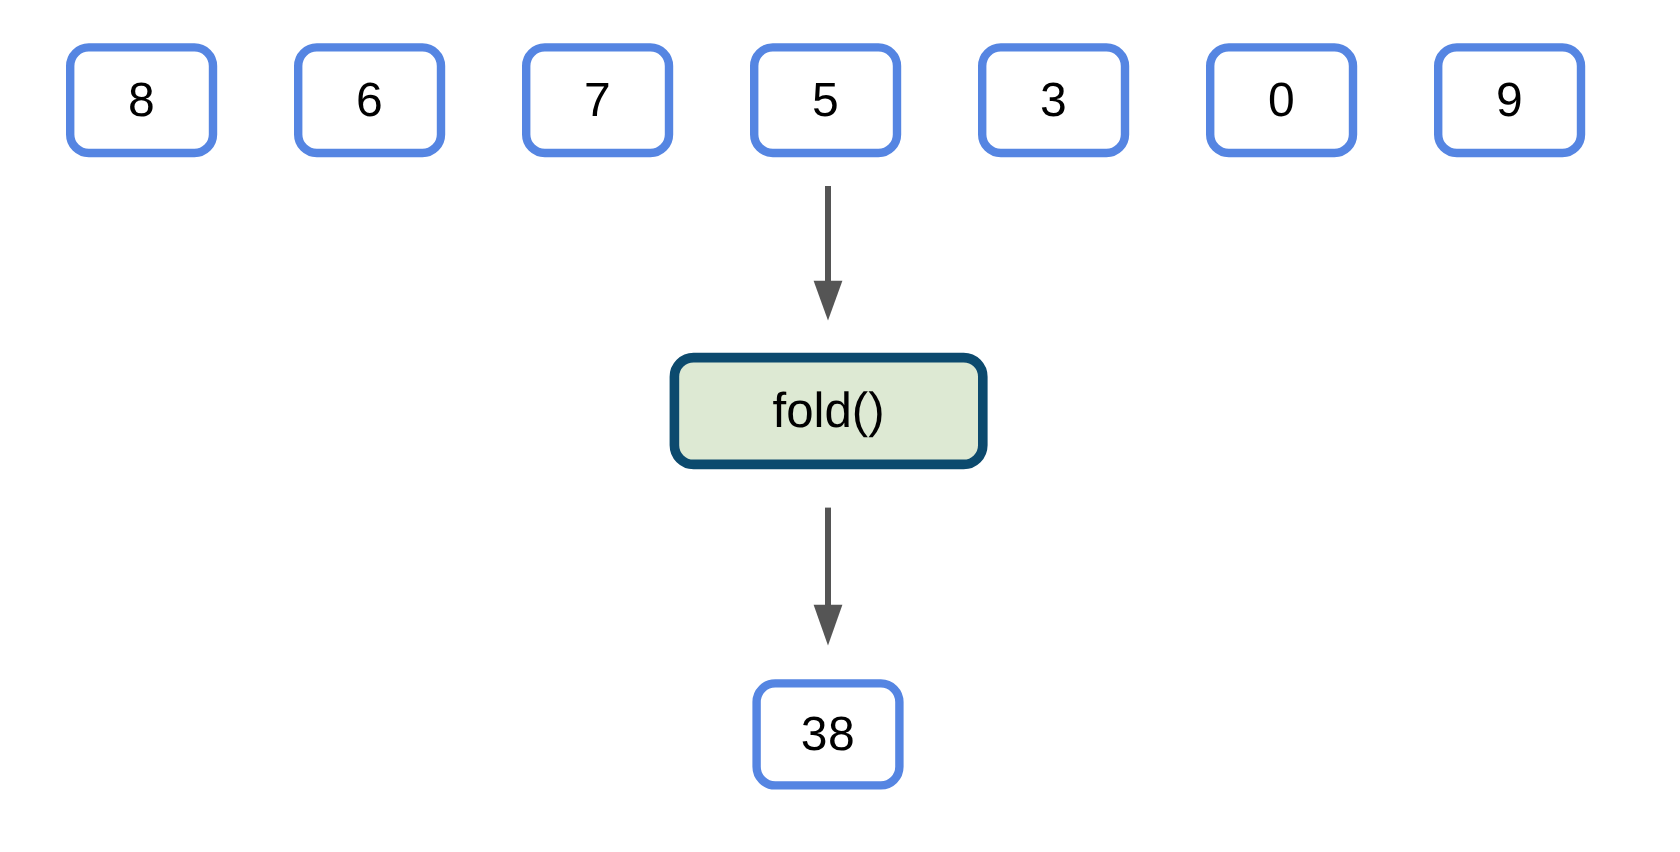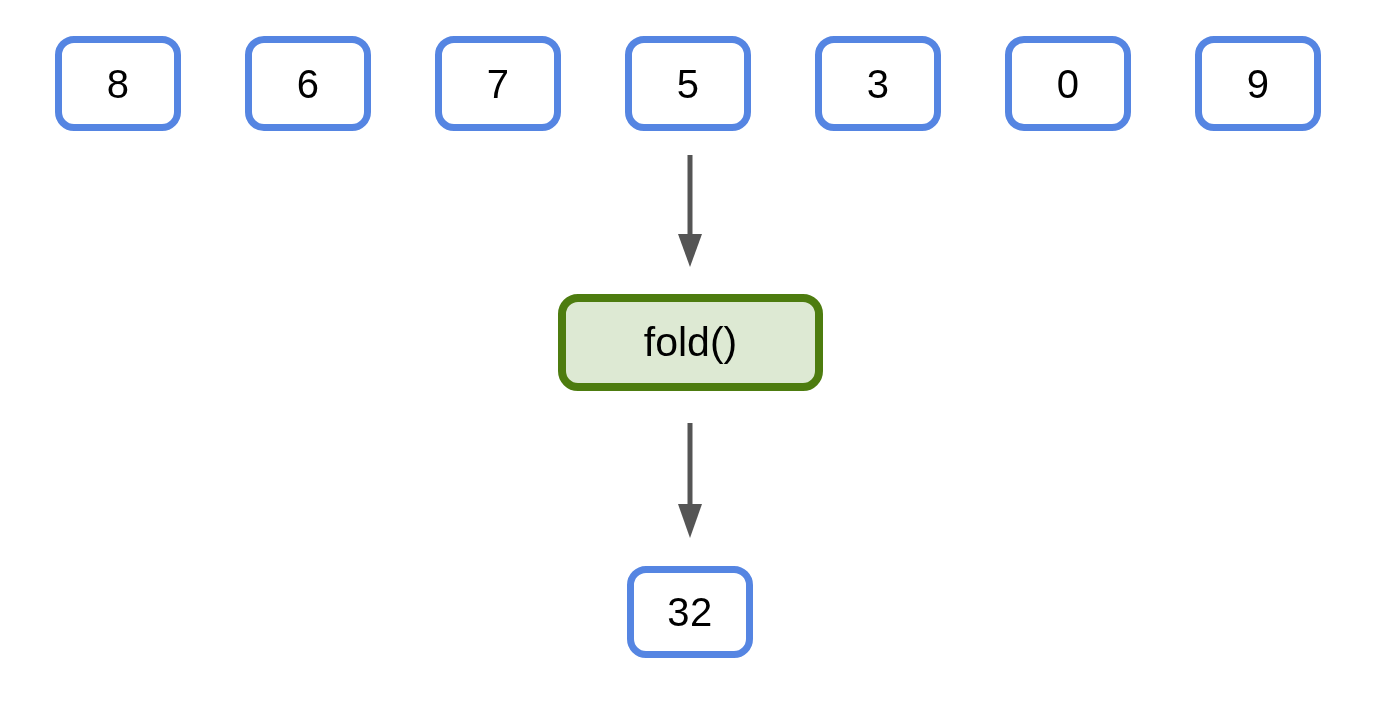--- a/index.html
+++ b/index.html
@@ -50,21 +50,21 @@
   }
 
   
   #fold-box {
     position: absolute;
     left: 558px;
     top: 294px;
     width: 265px;
     height: 97px;
     box-sizing: border-box;
-    border: 8px solid #4d7c0f;
+    border: 8px solid #0c4a6e;
     border-radius: 20px;
     background: #dde9d3;
     display: flex;
     align-items: center;
     justify-content: center;
   }
   #fold-box .op-text {
     font-family: "Liberation Sans", sans-serif;
     font-size: 41px;
     font-weight: 400;
@@ -126,16 +126,16 @@
   <div id="fold-box">
     <span class="op-text">fold()</span>
   </div>
 
   <svg id="arrow-bottom" class="arrow-svg" width="60" height="125" viewBox="0 0 60 125">
     <line x1="30" y1="3" x2="30" y2="88" stroke="#555555" stroke-width="5"></line>
     <polygon points="30,118 18,84 42,84" fill="#555555"></polygon>
   </svg>
 
   <div id="result-box" class="value-box">
-    <span class="value-text">32</span>
+    <span class="value-text">38</span>
   </div>
 
 </div>
 
 </body></html>

